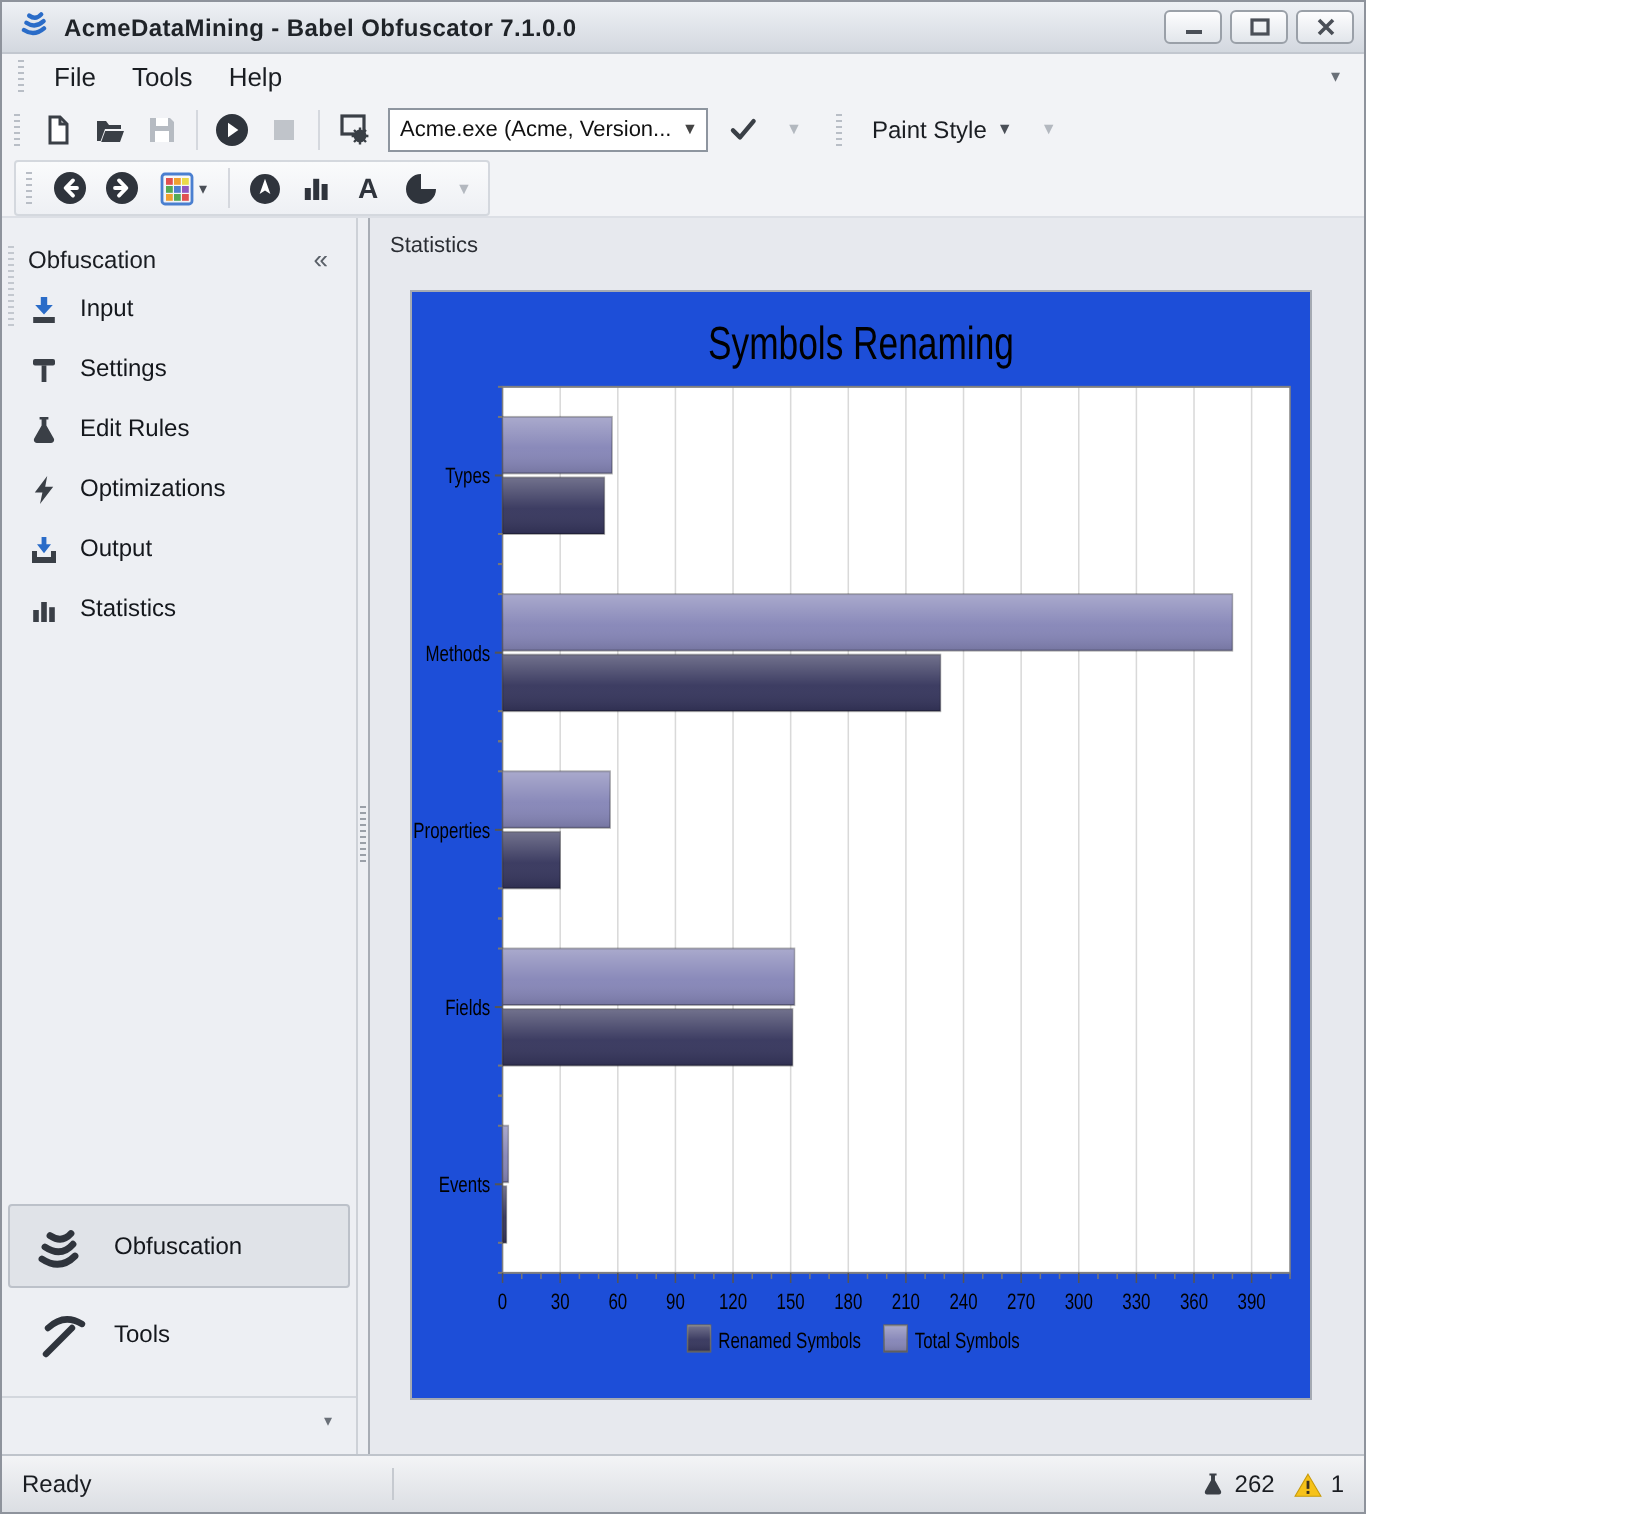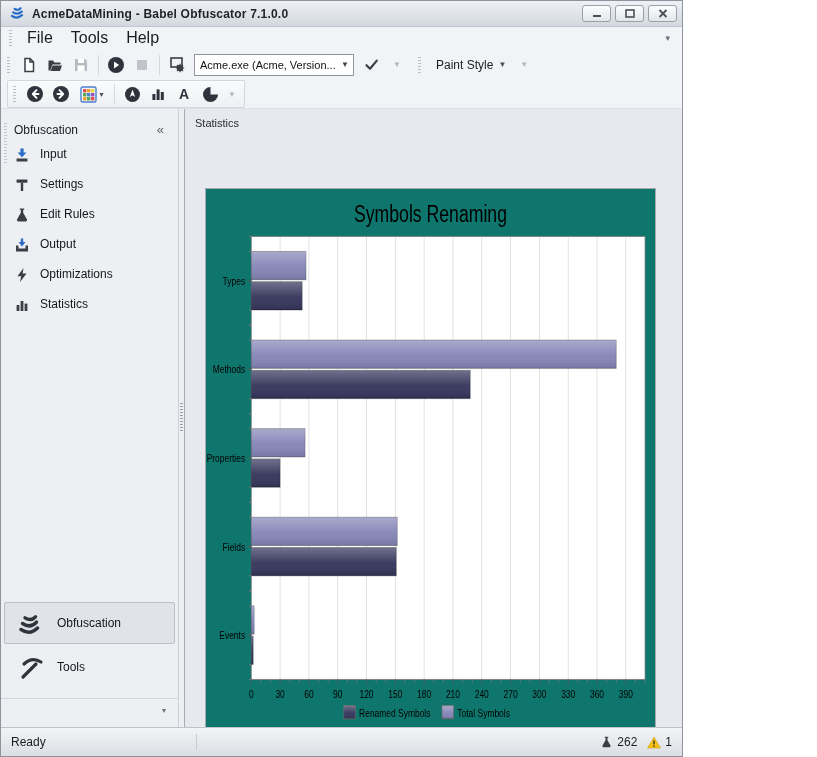--- a/index.html
+++ b/index.html
@@ -16,21 +16,21 @@
   .titlebar .title { font-size:12px; font-weight:bold; color:#1f2328; margin-left:7px; flex:1; letter-spacing:.2px;}
   .winbtn {
     width:29px; height:17px; margin-left:4px; border:1px solid #9aa0a8; border-radius:3px;
     background:linear-gradient(#fdfdfe,#e2e6eb); display:flex; align-items:center; justify-content:center;
   }
   .winbtn svg { display:block; }
   
   .menubar { height:22px; flex:0 0 22px; background:#f2f3f6; display:flex; align-items:center; padding:0 6px; }
   .grip { width:3px; height:16px; margin:0 6px 0 2px;
     background:repeating-linear-gradient(#b9bec6 0 1px, transparent 1px 3px); }
-  .menu-item { font-size:16px; color:#1a1d22; padding:3px 9px; border-radius:2px; }
+  .menu-item { font-size:13px; color:#1a1d22; padding:3px 9px; border-radius:2px; }
   .overflow-arrow { margin-left:auto; color:#6a7078; font-size:9px; padding:2px 6px; }
   
   .toolbar { background:#f2f3f6; display:flex; align-items:center; padding:0 4px; }
   .toolbar1 { height:31px; flex:0 0 31px; }
   .toolbar2 { height:29px; flex:0 0 29px; border-bottom:1px solid #dcdfe5; }
   .tbtn { width:26px; height:24px; border:1px solid transparent; border-radius:2px;
     display:flex; align-items:center; justify-content:center; }
   .tsep { width:1px; height:20px; background:#d5d8de; margin:0 4px; }
   .combo { width:160px; height:22px; background:#fff; border:1px solid #8e959f; display:flex;
     align-items:center; font-size:11px; color:#111; margin:0 4px; }
@@ -59,21 +59,21 @@
   .mode-btn.selected { background:#e0e3e8; border-color:#bcc1c9; }
   .mode-btn .mode-label { font-size:12px; color:#14171c; }
   .mode-divider { height:1px; background:#d3d7dd; margin:10px 0 0 0; }
   .mode-footer { height:22px; display:flex; align-items:center; justify-content:flex-end; padding-right:12px; }
   .splitter { width:7px; flex:0 0 7px; background:#edeff3; border-left:1px solid #cdd1d7; border-right:1px solid #a8adb5;
     display:flex; align-items:center; justify-content:center; cursor:col-resize; }
   .splitter-grip { width:3px; height:30px; background:repeating-linear-gradient(#9aa0a8 0 1px, transparent 1px 3px); }
   .panel { flex:1; background:#e7e9ee; display:flex; flex-direction:column; min-width:0; }
   .panel-header { height:26px; flex:0 0 26px; padding:8px 0 0 10px; font-size:11px; color:#2a2d33; }
   .panel-content { flex:1; padding:10px 26px 27px 20px; min-height:0; }
-  .chart-box { width:100%; height:100%; background:#0f766e; border:1px solid #a5aab2;margin-top:43px; }
+  .chart-box { width:100%; height:100%; background:#1d4ed8; border:1px solid #a5aab2; }
   .chart-box svg { width:100%; height:100%; display:block; }
   
   .statusbar { height:29px; flex:0 0 29px; background:linear-gradient(#f3f4f6,#dbdee3);
     border-top:1px solid #bfc4cb; display:flex; align-items:center; padding:4px 10px; font-size:12px; color:#1a1d22; }
   .status-text { width:185px; }
   .status-div { width:1px; height:16px; background:#c6cad0; }
   .status-right { margin-left:auto; display:flex; align-items:center; gap:10px; }
   .badge { display:flex; align-items:center; gap:4px; }
 </style>
 </head>
@@ -263,30 +263,30 @@
         <span class="nav-label">Settings</span>
       </div>
       <div class="nav-item">
         <svg class="nav-icon" viewBox="0 0 16 16">
           <path d="M5.8 1.5h4.4v1.2h-1v3l3.7 6.6c.5 1-.2 2.2-1.3 2.2H4.4c-1.1 0-1.8-1.2-1.3-2.2l3.7-6.6v-3h-1z" fill="#3a3f46"></path>
         </svg>
         <span class="nav-label">Edit Rules</span>
       </div>
       <div class="nav-item">
         <svg class="nav-icon" viewBox="0 0 16 16">
+          <path d="M9.6 1 3.4 9.2h3.8L6 15l6.6-8.6H8.6z" fill="#3a3f46"></path>
+        </svg>
+        <span class="nav-label">Optimizations</span>
+      </div>
+      <div class="nav-item">
+        <svg class="nav-icon" viewBox="0 0 16 16">
           <path d="M2 8.5h2.5v3h7v-3H14v6H2z" fill="#3a3f46"></path>
           <path d="M6.8 1.5h2.4v3.6h2.3L8 9.6 4.5 5.1h2.3z" fill="#2a6cc8"></path>
         </svg>
         <span class="nav-label">Output</span>
-      </div>
-      <div class="nav-item">
-        <svg class="nav-icon" viewBox="0 0 16 16">
-          <path d="M9.6 1 3.4 9.2h3.8L6 15l6.6-8.6H8.6z" fill="#3a3f46"></path>
-        </svg>
-        <span class="nav-label">Optimizations</span>
       </div>
       <div class="nav-item">
         <svg class="nav-icon" viewBox="0 0 16 16">
           <rect x="2.6" y="8" width="2.8" height="6" fill="#3a3f46"></rect>
           <rect x="6.6" y="4" width="2.8" height="10" fill="#3a3f46"></rect>
           <rect x="10.6" y="6.6" width="2.8" height="7.4" fill="#3a3f46"></rect>
         </svg>
         <span class="nav-label">Statistics</span>
       </div>
 

